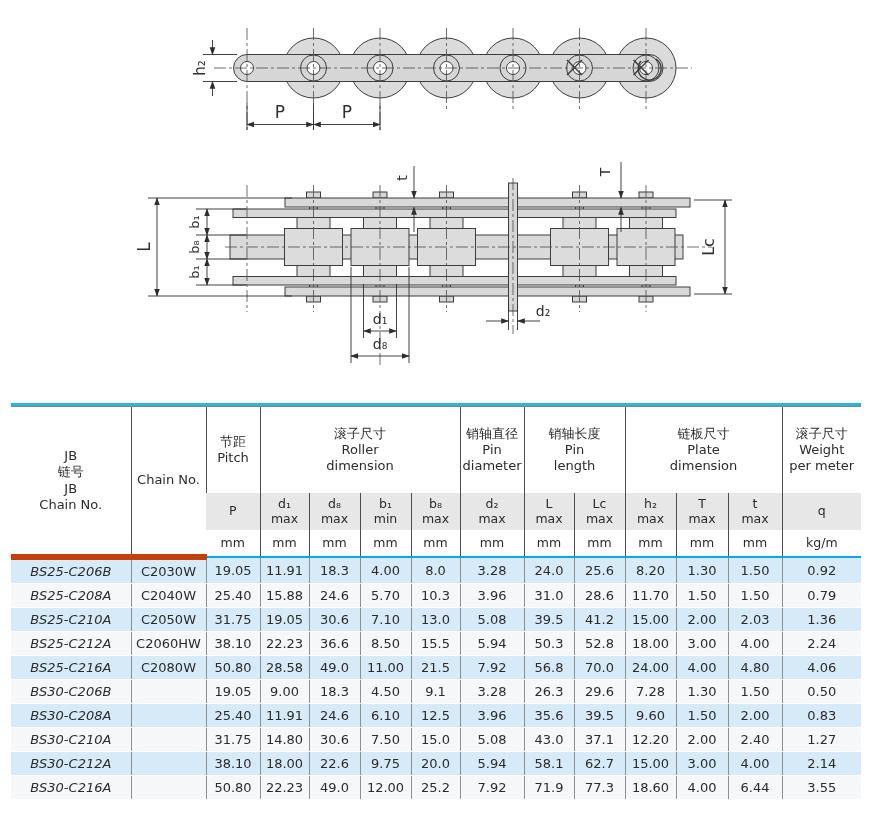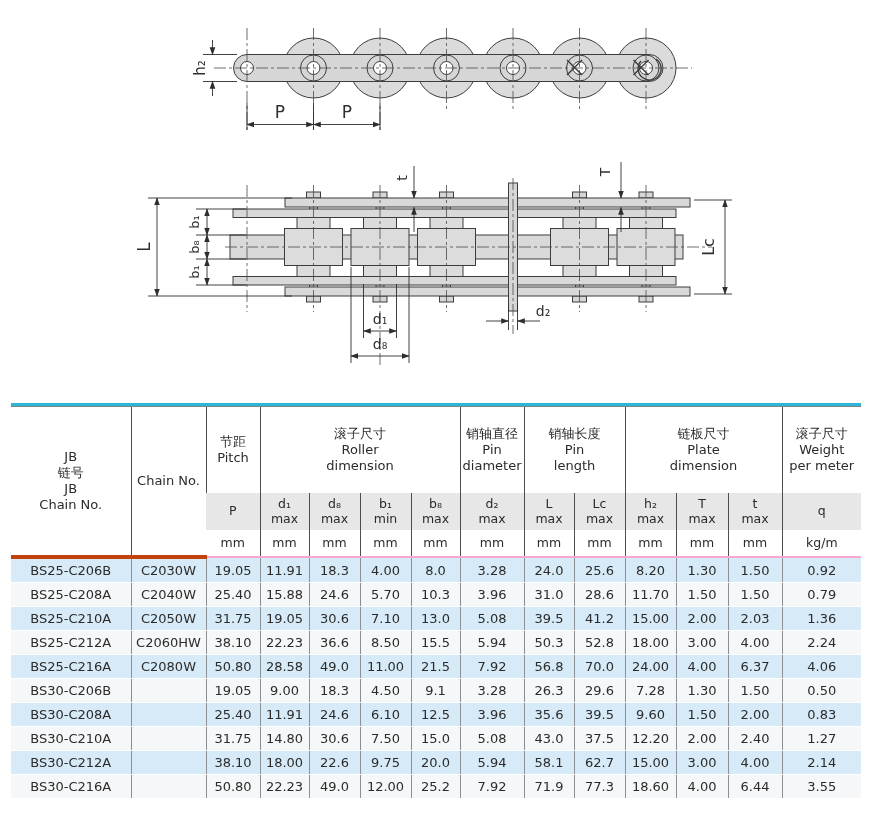--- a/index.html
+++ b/index.html
@@ -11,24 +11,24 @@
   table.spec{border-collapse:collapse;table-layout:fixed;width:850px;font-size:13px;}
   table.spec th{font-weight:normal;text-align:center;vertical-align:middle;white-space:pre-line;line-height:1.25;padding:0;}
   table.spec td{text-align:center;vertical-align:middle;padding:0;height:23px;}
   tr.gr-row th{height:86px;font-size:13px;}
   tr.sub-row th{height:37px;background:#e7e7e7;font-size:12.5px;line-height:1.15;}
   tr.unit-row th{height:26px;font-size:12.5px;}
   thead th{border-left:1px solid #4d4d4d;}
   thead th:first-child{border-left:none;}
   thead tr.gr-row th{border-left:1px solid #4d4d4d;}
   thead tr.gr-row th:first-child{border-left:none;}
-  tr.unit-row th{border-bottom:2px solid #f9a8d4;}
-  th[rowspan]{border-bottom:4px solid #c2410c;}
+  tr.unit-row th{border-bottom:2px solid #0ea5e9;}
+  th[rowspan]{border-bottom:6px solid #c2410c;}
   tbody td{border-left:1px solid #8a8f93;border-bottom:1px solid #ffffff;}
-  tbody td:first-child{border-left:none;}
+  tbody td:first-child{border-left:none;font-style:italic;}
   tbody tr:nth-child(odd){background:#d7eaf8;}
   tbody tr:nth-child(even){background:#f6f7f8;}
 </style>
 </head>
 <body>
 
 <div class="diagram-wrap">
 <svg width="872" height="400" viewBox="0 0 872 400">
   <defs>
     <marker id="arr" viewBox="0 0 10 10" refX="9" refY="5" markerWidth="9" markerHeight="9" orient="auto-start-reverse">
@@ -371,21 +371,21 @@
           <td>50.80</td>
           <td>28.58</td>
           <td>49.0</td>
           <td>11.00</td>
           <td>21.5</td>
           <td>7.92</td>
           <td>56.8</td>
           <td>70.0</td>
           <td>24.00</td>
           <td>4.00</td>
-          <td>6.37</td>
+          <td>4.80</td>
           <td>4.06</td>
         </tr>
         <tr>
           <td>BS30-C206B</td>
           <td></td>
           <td>19.05</td>
           <td>9.00</td>
           <td>18.3</td>
           <td>4.50</td>
           <td>9.1</td>
@@ -416,21 +416,21 @@
         <tr>
           <td>BS30-C210A</td>
           <td></td>
           <td>31.75</td>
           <td>14.80</td>
           <td>30.6</td>
           <td>7.50</td>
           <td>15.0</td>
           <td>5.08</td>
           <td>43.0</td>
-          <td>37.5</td>
+          <td>37.1</td>
           <td>12.20</td>
           <td>2.00</td>
           <td>2.40</td>
           <td>1.27</td>
         </tr>
         <tr>
           <td>BS30-C212A</td>
           <td></td>
           <td>38.10</td>
           <td>18.00</td>

